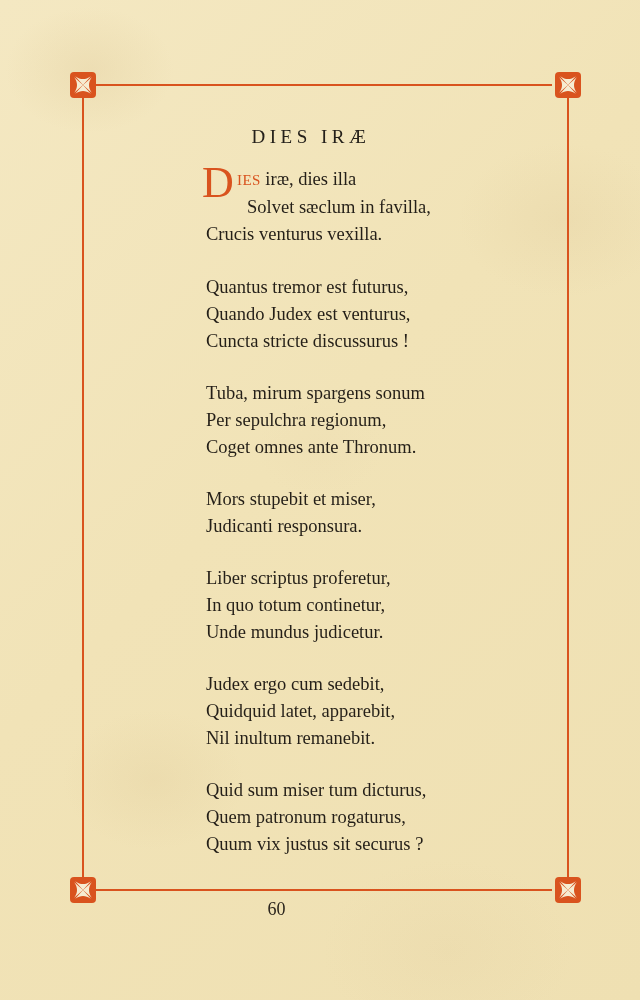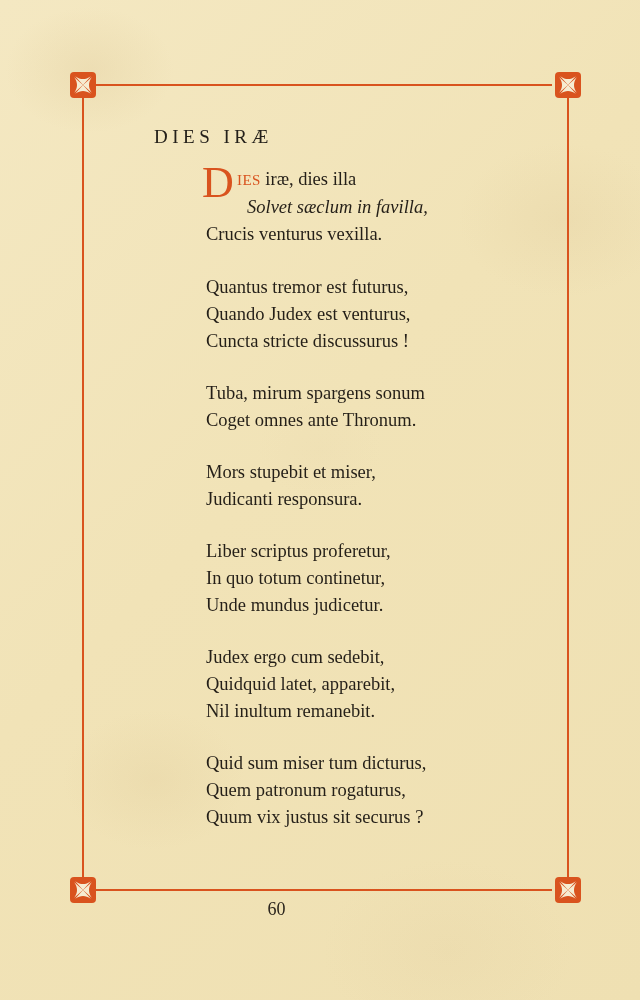--- a/index.html
+++ b/index.html
@@ -51,20 +51,21 @@
 
   
   .content {
     position: absolute;
     left: 88px;
     top: 84px;
     width: 480px;
   }
 
   .poem-title {
+    text-align: center;
     font-size: 19px;
     letter-spacing: 4.5px;
     color: #24201a;
     margin-top: 42px;
     margin-left: 66px;
     margin-right: 100px;
     font-weight: normal;
   }
 
   .stanzas {
@@ -91,21 +92,21 @@
     line-height: 44px;
     color: #d9531e;
     font-family: "Liberation Serif", "DejaVu Serif", serif;
   }
   .smallcaps {
     color: #d9531e;
     font-size: 15px;
     letter-spacing: 0.4px;
   }
   .line-1-first { padding-left: 31px; }
-  .line-indent  { padding-left: 41px; font-style: italic; }
+  .line-indent  { padding-left: 41px; }
 
   .page-number {
     position: absolute;
     left: 0;
     top: 899px;
     width: 553px;
     text-align: center;
     font-size: 18px;
     color: #2a241c;
   }
@@ -171,20 +172,21 @@
     </div>
 
     <div class="stanza">
       <div class="line">Quantus tremor est futurus,</div>
       <div class="line">Quando Judex est venturus,</div>
       <div class="line">Cuncta stricte discussurus !</div>
     </div>
 
     <div class="stanza">
       <div class="line">Tuba, mirum spargens sonum</div>
+      <div class="line">Per sepulchra regionum,</div>
       <div class="line">Coget omnes ante Thronum.</div>
     </div>
 
     <div class="stanza">
       <div class="line">Mors stupebit et miser,</div>
       <div class="line">Judicanti responsura.</div>
     </div>
 
     <div class="stanza">
       <div class="line">Liber scriptus proferetur,</div>

